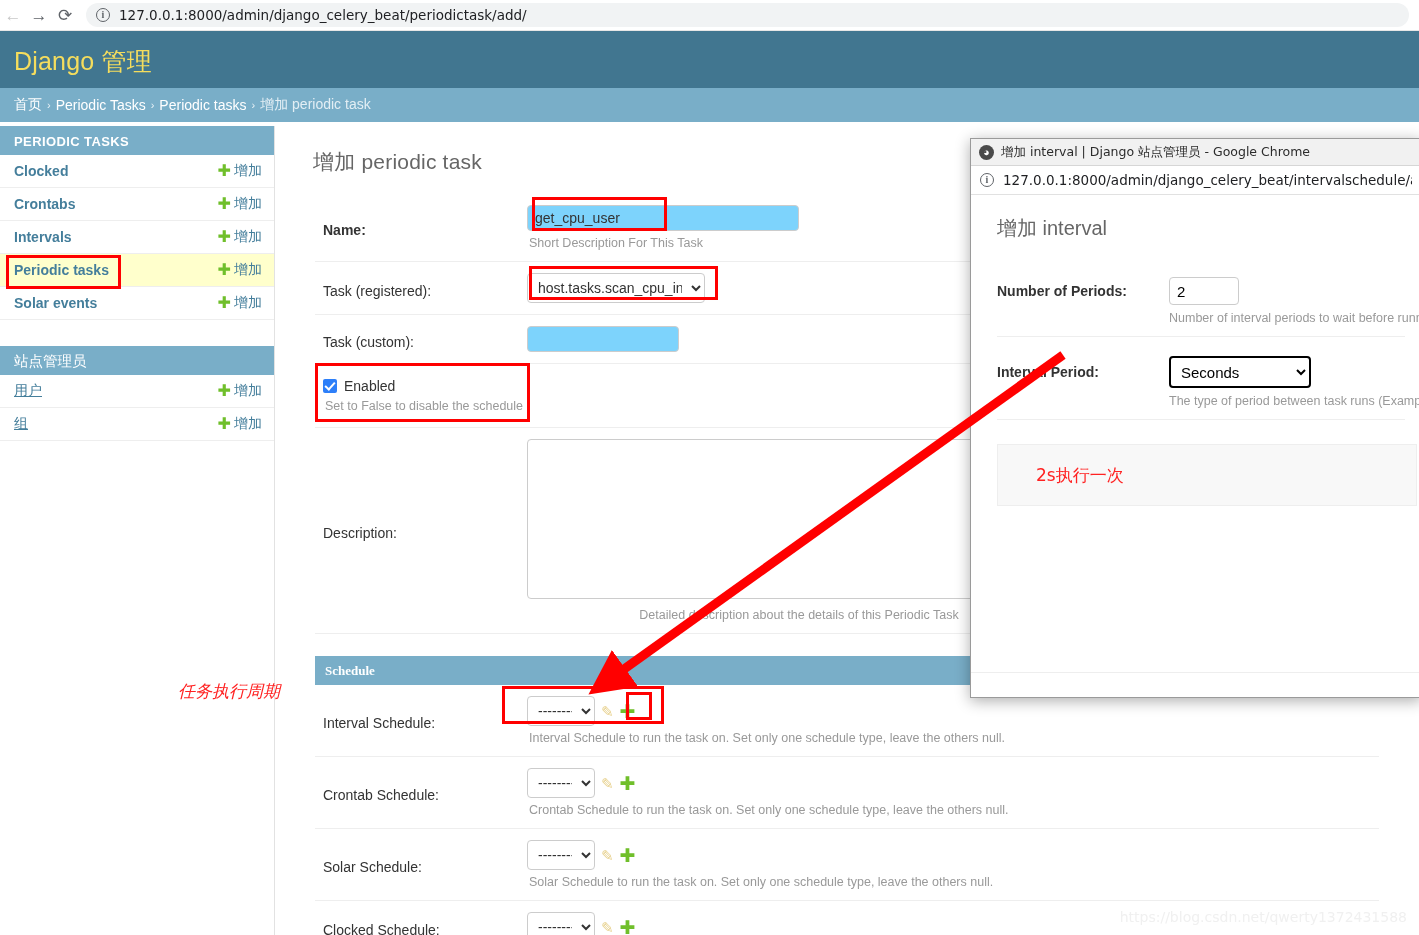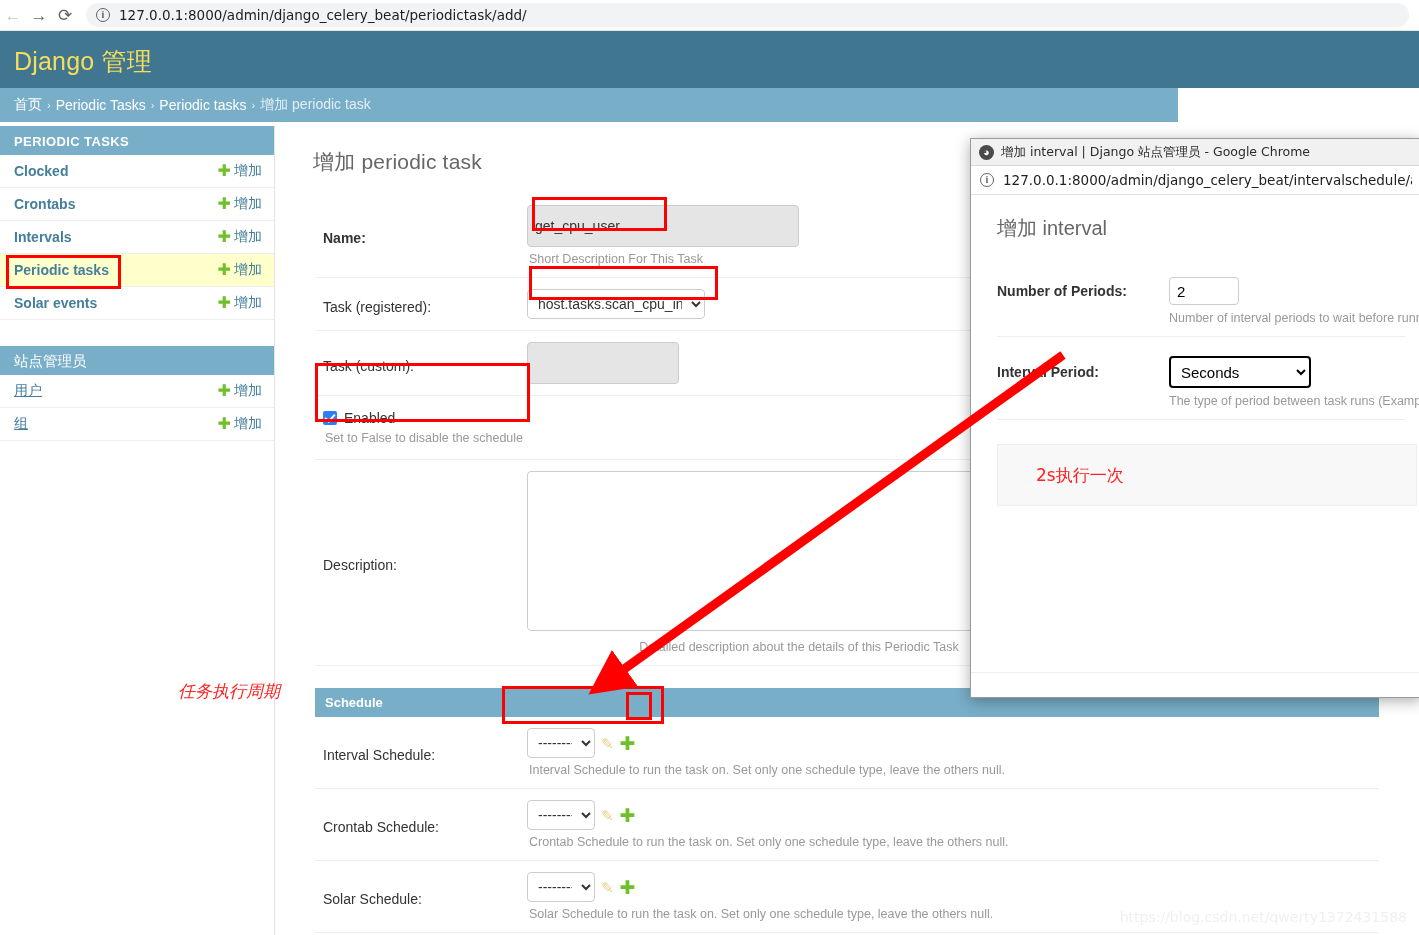--- a/index.html
+++ b/index.html
@@ -44,21 +44,21 @@
   .dj-header {
     position: absolute; left: 0; top: 31px; width: 1419px; height: 57px;
     background: #417690; color: #fff;
   }
   .dj-branding {
     position: absolute; left: 14px; top: 14px;
     font-size: 25px; color: #f5dd5d; letter-spacing: .2px;
     font-weight: 300;
   }
   .dj-breadcrumbs {
-    position: absolute; left: 0; top: 88px; width: 1178px; height: 34px;
+    position: absolute; left: 0; top: 88px; width: 1419px; height: 34px;
     background: #79aec8; color: #fff; font-size: 14px;
     display: flex; align-items: center; padding-left: 14px;
   }
   .dj-breadcrumbs a { color: #fff; text-decoration: none; }
   .dj-breadcrumbs .sep { margin: 0 5px; color: #e8f2f7; font-size: 11px; }
   .dj-breadcrumbs .cur { color: #e2eef4; }
 
   
   .sidebar {
     position: absolute; left: 0; top: 126px; width: 275px; height: 809px;
@@ -98,22 +98,22 @@
     position: relative; display: flex; align-items: center;
     margin: 0 40px 0 40px;
   }
   .form-row .lbl {
     width: 212px; flex: none; font-size: 14px; color: #333;
     padding-top: 5px; padding-left: 8px;
   }
   .form-row .lbl.bold { font-weight: bold; }
   .fieldwrap { flex: 1; }
   .inp {
-    height: 42px; border: 1px solid #ccc; border-radius: 4px;
-    background: #e5e5e5; font-size: 14px; padding: 3px 7px; color: #333;
+    height: 26px; border: 1px solid #ccc; border-radius: 4px;
+    background: #7dd3fc; font-size: 14px; padding: 3px 7px; color: #333;
     font-family: "Liberation Sans", sans-serif; outline: none;
   }
   .inp.name { width: 272px; }
   .inp.custom { width: 152px; }
   select.sel {
     height: 30px; border: 1px solid #ccc; border-radius: 4px;
     background: #fff; font-size: 14px; padding: 2px 6px; color: #333;
     font-family: "Liberation Sans", sans-serif;
   }
   .helptext { font-size: 12.5px; color: #999; margin-top: 5px; margin-left: 2px; }
@@ -131,21 +131,21 @@
     content: ""; position: absolute; left: 4px; top: 1px;
     width: 4px; height: 8px; border: solid #fff;
     border-width: 0 2px 2px 0; transform: rotate(42deg);
   }
   .cb-label { font-size: 14px; color: #333; }
 
   
   .fieldset-sched { margin-top: 22px; }
   .fs-head {
     background: #79aec8; color: #fff; font-size: 13px; font-weight: bold;
-    padding: 7px 0 7px 10px; margin: 0 40px 0 40px; height: 29px;
+    padding: 7px 0 7px 10px; margin: 0 40px 0 40px; height: 29px; font-family: Liberation Serif, serif;
   }
   .sched-row { display: flex; align-items: center; gap: 6px; }
   .pencil-ico { font-size: 15px; line-height: 1; color: #e7d08b; }
   .plus-ico { color: #70bf2b; font-size: 19px; font-weight: bold; line-height: 1; }
 
   
   .redbox { position: absolute; border: 3px solid #f00; pointer-events: none; z-index: 40; }
   .redtext {
     position: absolute; color: #f22; font-size: 17px; z-index: 45;
     font-family: "DejaVu Sans", sans-serif; white-space: nowrap;

